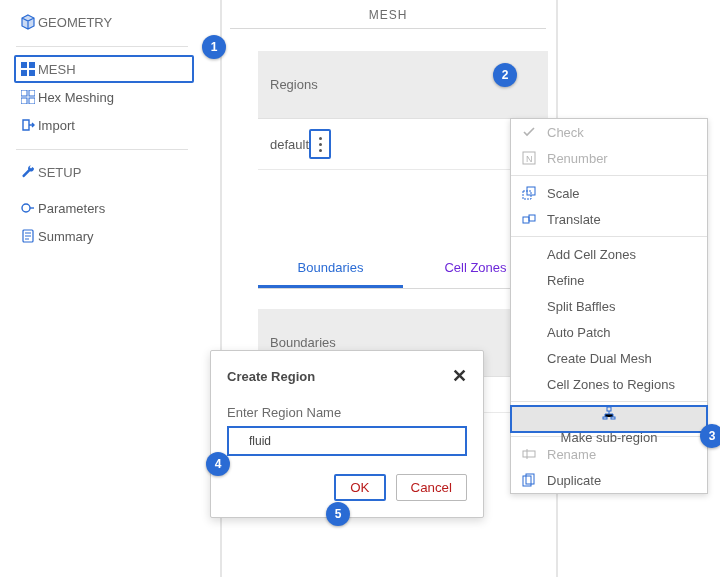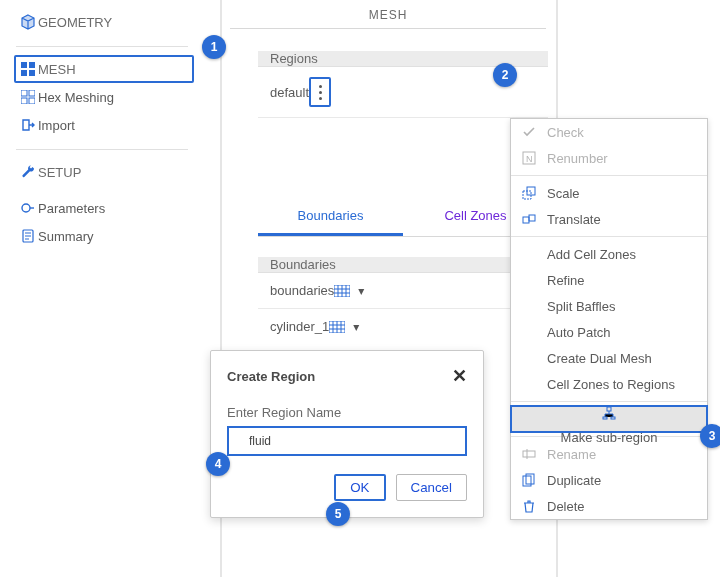--- a/index.html
+++ b/index.html
@@ -68,21 +68,21 @@
     border-bottom:1px solid #d8d8d8;
     margin:0 10px 0 10px;
     width:316px;
   }
   .regions-box {
     margin: 22px 10px 0 38px;
     width:290px;
   }
   .section-head {
     background:#ececec;
-    padding:0 12px;
+    padding:26px 12px;
     color:#6b6b6b;
     border-bottom:1px solid #e0e0e0;
   }
   .section-row {
     display:flex;
     align-items:center;
     padding:10px 12px;
     border-bottom:1px solid #e9e9e9;
   }
   .kebab {
@@ -166,21 +166,21 @@
     padding:6px 20px;
     font-size:12px;
     outline:none;
     color:#444;
   }
   .dialog .btnrow { display:flex; justify-content:flex-end; gap:10px; margin-top:18px;}
   .btn {
     border:1px solid #b9b9b9;
     background:#fff;
     padding:5px 14px;
-    color:#1d4ed8;
+    color:#b91c1c;
     border-radius:2px;
   }
   .btn.primary {
     border:2px solid #2a6bd4;
     padding:4px 14px;
   }
 
   
   .badge {
     position:absolute;
@@ -402,28 +402,20 @@
   </div>
   <div class="citem">
     <span class="cic">
         <svg width="14" height="14" viewBox="0 0 14 14">
           <rect x="1" y="3" width="8" height="10" fill="none" stroke="currentColor"></rect>
           <rect x="4" y="1" width="8" height="10" fill="none" stroke="currentColor"></rect>
         </svg>
       </span>
     <span>Duplicate</span>
   </div>
-  <div class="citem">
-    <span class="cic">
-        <svg width="14" height="14" viewBox="0 0 14 14">
-          <path fill="none" stroke="currentColor" stroke-width="1.2" d="M3 4h8l-1 9H4zM2 4h10M6 2h2v2H6z"></path>
-        </svg>
-      </span>
-    <span>Delete</span>
-  </div>
 </div>
 
 <div class="dialog">
   <div class="dtitle">
     <span>Create Region</span>
     <span class="close">✕</span>
   </div>
   <div class="label">Enter Region Name</div>
   <input type="text" value="fluid" style="">
   <div class="btnrow">

